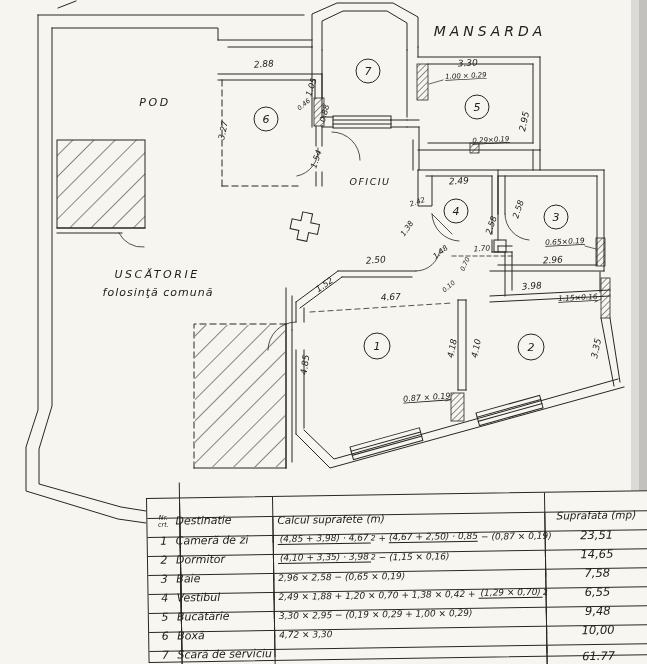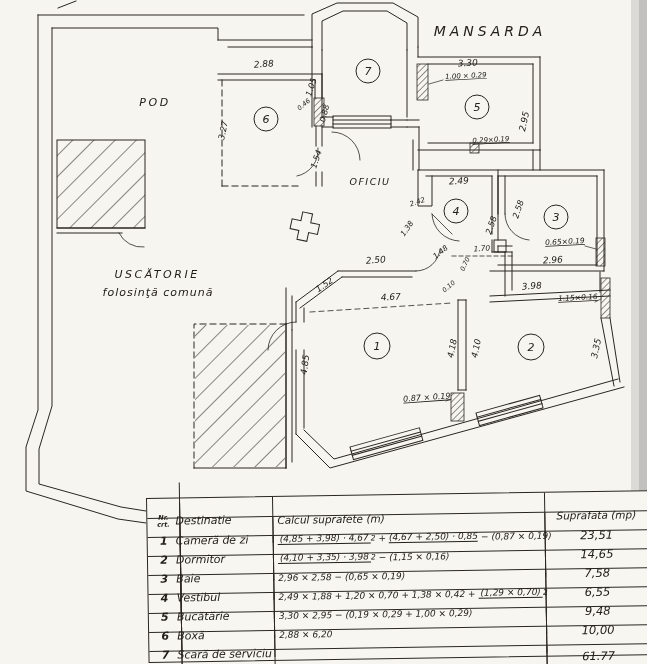--- a/index.html
+++ b/index.html
@@ -17,21 +17,21 @@
           transform:rotate(-0.9deg);transform-origin:0 0;
           background:#f7f6f1;border:1.3px solid #2a2722;color:#23201b;
           font-style:italic;font-size:11px;}
   .trow{display:grid;grid-template-columns:24px 102px 272px 1fr;height:18px;
         border-bottom:1px solid #2a2722;align-items:center;}
   .trow.hdr{height:19px;}
   .trow.tot{height:21px;border-bottom:none;grid-template-columns:398px 1fr;}
   .tc{height:100%;border-right:1px solid #2a2722;padding:0 4px;display:flex;
       align-items:center;overflow:visible;white-space:nowrap;}
   .tc:last-child{border-right:none;justify-content:center;}
-  .c-nr{justify-content:center;padding:16px;font-weight:bold;}
+  .c-nr{justify-content:center;padding:16px;}
   .c-calc{font-size:9px;}
   .h-nr{font-size:6.5px;line-height:1.05;white-space:normal;text-align:center;}
   .h-calc,.h-sup{font-size:10.5px;}
   .seg{margin-right:3px;}
   .useg{border-bottom:1px solid #23201b;}
   .fr{display:inline-flex;flex-direction:row;align-items:center;line-height:1;}
   .fr .n{border-bottom:1px solid #23201b;padding:0 2px;}
   .fr .d{font-size:7.5px;}
   .c-sup{font-size:11.5px;}
 </style>
@@ -286,21 +286,21 @@
           <div class="tc c-dest">Bucătărie</div>
           <div class="tc c-calc">
             <span class="seg">3,30 × 2,95 − (0,19 × 0,29 + 1,00 × 0,29)</span>
           </div>
           <div class="tc c-sup">9,48</div>
         </div>
         <div class="trow">
           <div class="tc c-nr">6</div>
           <div class="tc c-dest">Boxă</div>
           <div class="tc c-calc">
-            <span class="seg">2,88 × 6,20</span>
+            <span class="seg">4,72 × 3,30</span>
           </div>
           <div class="tc c-sup">10,00</div>
         </div>
         <div class="trow">
           <div class="tc c-nr">7</div>
           <div class="tc c-dest">Scară de serviciu</div>
           <div class="tc c-calc"></div>
           <div class="tc c-sup"></div>
         </div>
       </div>

